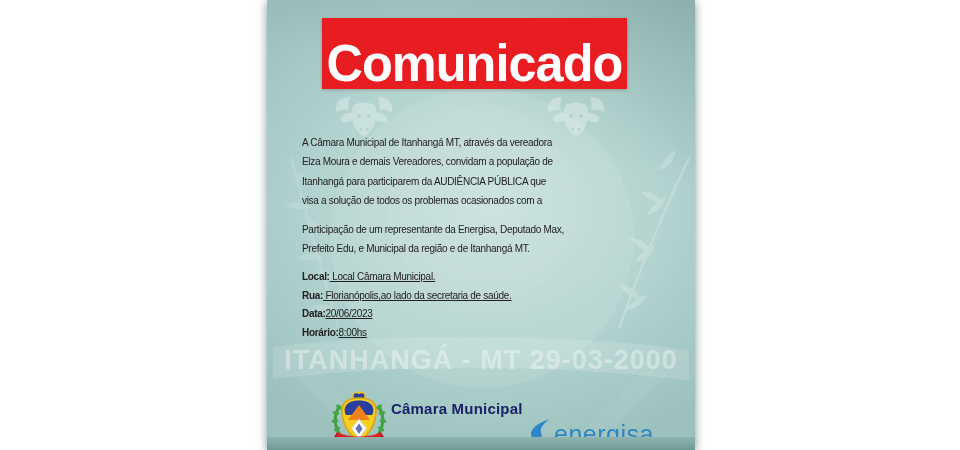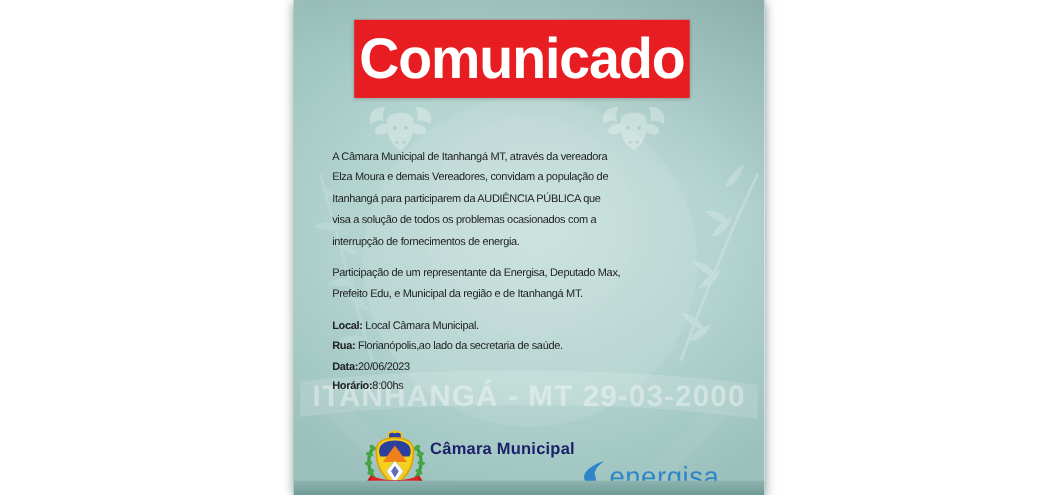--- a/index.html
+++ b/index.html
@@ -17,37 +17,37 @@
       radial-gradient(ellipse 75% 58% at 52% 46%, #c6dfdb 0%, #b4d4d0 52%, #a6cac6 78%, #9cc0bc 100%);
     box-shadow: 0 2px 9px rgba(30,55,55,0.55);
   }
 
   .wm { position:absolute; left:0; top:0; }
   .wm text { font-family:"Liberation Sans", sans-serif; }
 
   
   .banner {
     position:absolute; left:55px; top:18px; width:305px; height:71px;
-    background:#e81d22; display:flex; align-items:center; justify-content:center;
+    background:#e81d22; display:flex; align-items:flex-end; justify-content:center;
     box-shadow:0 1px 3px rgba(60,20,20,0.25);
   }
   .banner-title {
     color:#ffffff; font-size:52px; font-weight:700; letter-spacing:-1px;
     transform:scaleX(0.97); white-space:nowrap; line-height:1;
   }
 
   
   .copy { position:absolute; left:35px; top:133px; width:380px; color:#222222;
           font-size:10px; letter-spacing:-0.3px; }
   .copy .line { white-space:nowrap; line-height:19.4px; }
   .p2 { margin-top:9px; }
   .details { margin-top:10px; }
   .details .line { line-height:18.5px; }
   .details .lbl { font-weight:700; }
-  .details .val { white-space:pre; }
+  .details .val { white-space:pre;text-decoration:underline; }
 
   
   .footer { position:absolute; left:0; top:385px; width:516px; height:52px; }
   .coa { position:absolute; left:61px; top:5px; }
   .camara-text {
     position:absolute; left:124px; top:14px; color:#1b2168; font-weight:700;
     font-size:15px; line-height:20px; letter-spacing:0.2px; white-space:nowrap;
   }
   .energisa { position:absolute; left:259px; top:9px; width:150px; height:44px;margin-top:24px; }
   .energisa-icon { position:absolute; left:0; top:0; }
@@ -123,21 +123,20 @@
     <div class="banner">
       <div class="banner-title">Comunicado</div>
     </div>
 
     <div class="copy">
       <div class="p1">
         <div class="line">A Câmara Municipal de Itanhangá MT, através da vereadora</div>
         <div class="line">Elza Moura e demais Vereadores, convidam a população de</div>
         <div class="line">Itanhangá para participarem da AUDIÊNCIA PÚBLICA que</div>
         <div class="line">visa a solução de todos os problemas ocasionados com a</div>
-        <div class="line">interrupção de fornecimentos de energia.</div>
       </div>
       <div class="p2">
         <div class="line">Participação de um representante da Energisa, Deputado Max,</div>
         <div class="line">Prefeito Edu, e Municipal da região e de Itanhangá MT.</div>
       </div>
       <div class="details">
         <div class="line"><span class="lbl">Local:</span><span class="val"> Local Câmara Municipal.</span></div>
         <div class="line"><span class="lbl">Rua:</span><span class="val"> Florianópolis,ao lado da secretaria de saúde.</span></div>
         <div class="line"><span class="lbl">Data:</span><span class="val">20/06/2023</span></div>
         <div class="line"><span class="lbl">Horário:</span><span class="val">8:00hs</span></div>

